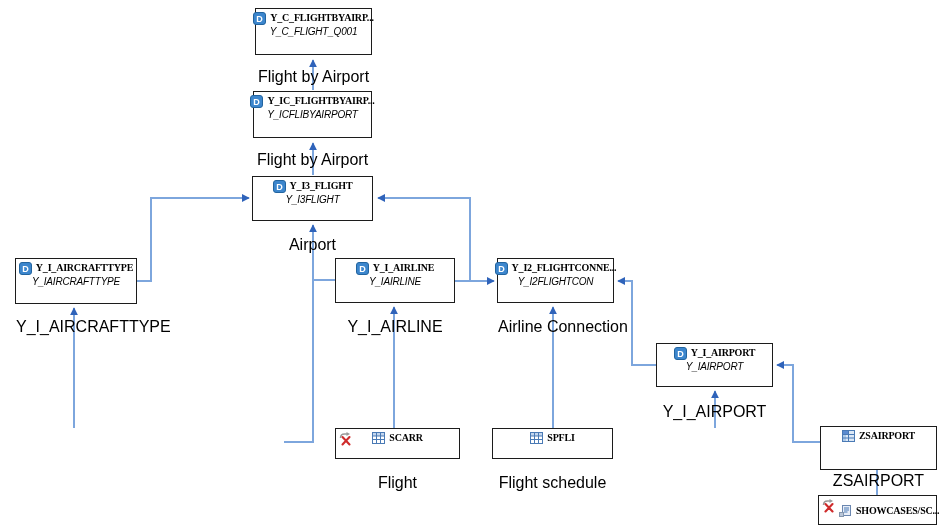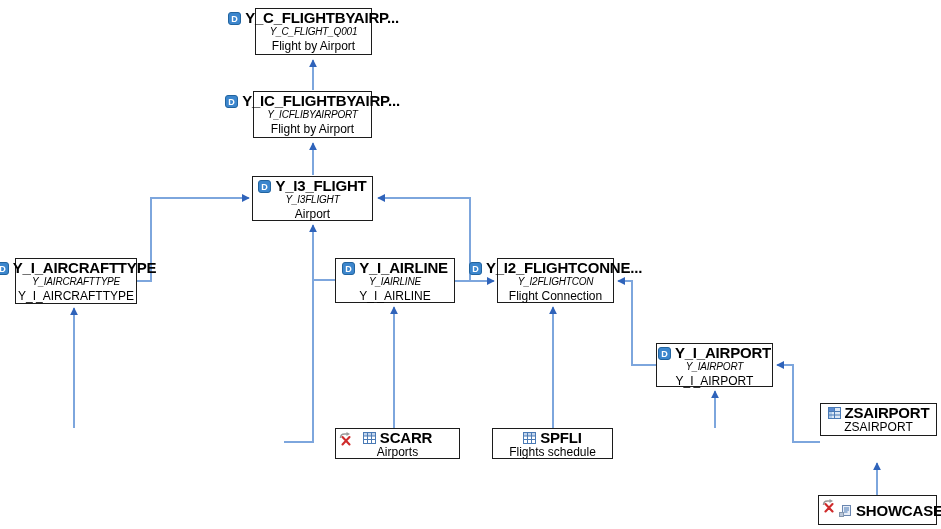--- a/index.html
+++ b/index.html
@@ -33,35 +33,37 @@
   .node .title-row {
     display: flex;
     align-items: center;
     justify-content: center;
     gap: 4px;
     line-height: 14px;
     margin-top: 2px;
   }
   .node .title {
     font-weight: bold;
-    font-size: 15px;
+    font-size: 10px;
     letter-spacing: -0.2px;
     white-space: nowrap;
+    font-family: Liberation Serif, serif;
   }
   .node .subtitle {
     font-style: italic;
     font-size: 10px;
     line-height: 14px;
     letter-spacing: -0.2px;
     white-space: nowrap;
   }
   .node .desc {
-    font-size: 12px;
+    font-size: 16px;
     line-height: 14px;
     white-space: nowrap;
+    margin-top: 31px;
   }
   .node .icon { display: inline-flex; flex: none; }
   .flag {
     position: absolute;
     left: 3px; top: 3px;
     display: inline-flex;
   }
   .node.single {
     display: flex;
     align-items: center;
@@ -172,21 +174,21 @@
     <div class="title-row">
       <span class="icon">
         <svg width="13" height="13" viewBox="0 0 13 13">
             <rect x="0.5" y="0.5" width="12" height="12" rx="2.5" fill="#3c86cd" stroke="#22649f"></rect>
             <text x="6.5" y="10" font-size="9" font-weight="bold" fill="#ffffff" text-anchor="middle" font-family="Liberation Sans, sans-serif">D</text>
           </svg>
       </span>
       <span class="title">Y_I2_FLIGHTCONNE...</span>
     </div>
     <div class="subtitle">Y_I2FLIGHTCON</div>
-    <div class="desc">Flight Connection</div>
+    <div class="desc">Airline Connection</div>
   </div>
 
   <div class="node cds" style="left:656px;top:343px;width:117px;height:44px">
     <div class="title-row">
       <span class="icon">
         <svg width="13" height="13" viewBox="0 0 13 13">
             <rect x="0.5" y="0.5" width="12" height="12" rx="2.5" fill="#3c86cd" stroke="#22649f"></rect>
             <text x="6.5" y="10" font-size="9" font-weight="bold" fill="#ffffff" text-anchor="middle" font-family="Liberation Sans, sans-serif">D</text>
           </svg>
       </span>
@@ -211,41 +213,41 @@
         <svg width="13" height="12" viewBox="0 0 13 12">
             <rect x="0.5" y="0.5" width="12" height="11" fill="#ffffff" stroke="#4a7ab5"></rect>
             <rect x="0.5" y="0.5" width="12" height="3.5" fill="#c3d6ee" stroke="#4a7ab5"></rect>
             <line x1="4.5" y1="0.5" x2="4.5" y2="11.5" stroke="#4a7ab5"></line>
             <line x1="8.5" y1="0.5" x2="8.5" y2="11.5" stroke="#4a7ab5"></line>
             <line x1="0.5" y1="7.5" x2="12.5" y2="7.5" stroke="#4a7ab5"></line>
           </svg>
       </span>
       <span class="title">SCARR</span>
     </div>
-    <div class="desc">Airports</div>
+    <div class="desc">Flight</div>
   </div>
 
   <div class="node tbl" style="left:492px;top:428px;width:121px;height:31px">
     <div class="title-row">
       <span class="icon">
         <svg width="13" height="12" viewBox="0 0 13 12">
             <rect x="0.5" y="0.5" width="12" height="11" fill="#ffffff" stroke="#4a7ab5"></rect>
             <rect x="0.5" y="0.5" width="12" height="3.5" fill="#c3d6ee" stroke="#4a7ab5"></rect>
             <line x1="4.5" y1="0.5" x2="4.5" y2="11.5" stroke="#4a7ab5"></line>
             <line x1="8.5" y1="0.5" x2="8.5" y2="11.5" stroke="#4a7ab5"></line>
             <line x1="0.5" y1="7.5" x2="12.5" y2="7.5" stroke="#4a7ab5"></line>
           </svg>
       </span>
       <span class="title">SPFLI</span>
     </div>
-    <div class="desc">Flights schedule</div>
-  </div>
-
-
-  <div class="node tbl" style="left:820px;top:403px;width:117px;height:33px">
+    <div class="desc">Flight schedule</div>
+  </div>
+
+
+  <div class="node tbl" style="left:820px;top:426px;width:117px;height:44px">
     <div class="title-row">
       <span class="icon">
         <svg width="13" height="12" viewBox="0 0 13 12">
             <rect x="0.5" y="0.5" width="12" height="11" fill="#dce8f6" stroke="#4a7ab5"></rect>
             <rect x="1" y="1" width="5" height="3.5" fill="#5b8bd0"></rect>
             <rect x="1" y="5" width="3" height="6" fill="#aecbea"></rect>
             <line x1="6.5" y1="0.5" x2="6.5" y2="11.5" stroke="#4a7ab5"></line>
             <line x1="0.5" y1="4.5" x2="12.5" y2="4.5" stroke="#4a7ab5"></line>
             <line x1="0.5" y1="8" x2="12.5" y2="8" stroke="#4a7ab5"></line>
           </svg>

